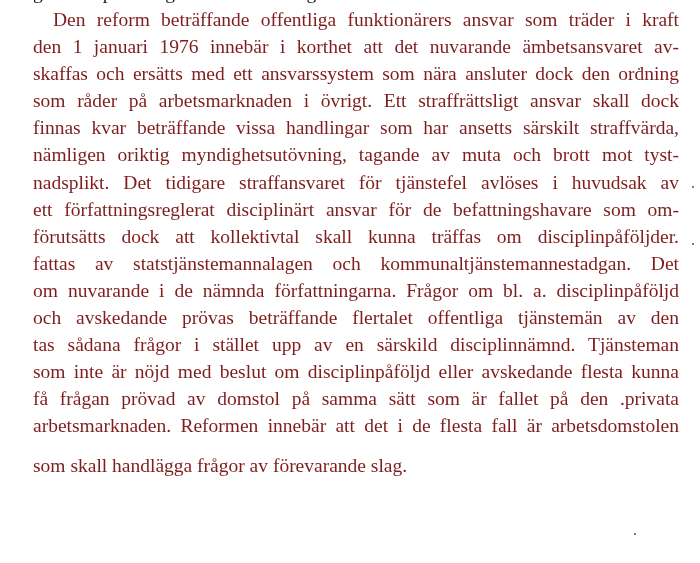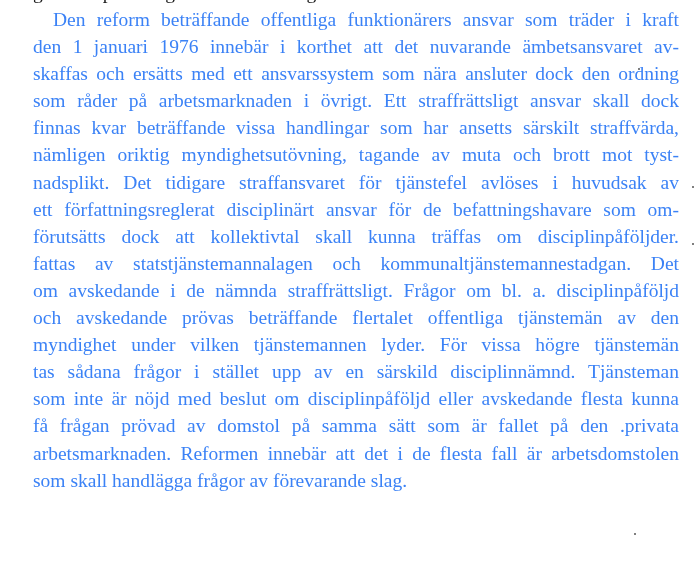--- a/index.html
+++ b/index.html
@@ -11,53 +11,52 @@
   .cut-line {
     position: absolute; left: 33px; top: -18px; width: 646px;
     height: 22px; overflow: hidden;
     font-family: "Liberation Serif", serif; font-size: 19.5px; color: #1a1a1a;
     white-space: nowrap;
   }
   .page {
     position: absolute; left: 33px; top: 6px; width: 646px;
     font-family: "Liberation Serif", serif;
     font-size: 19.5px;
-    color: #3b82f6;
+    color: #7f1d1d;
   }
   .line {
     height: 27.1px; line-height: 27.1px;
     white-space: nowrap;
     text-align: justify;
     text-align-last: justify;
   }
   .line.first { text-indent: 20px; }
-  .line.last { text-align-last: left; }
+  .line.last { text-align-last: left; margin-top: 12px; }
   .speck { position: absolute; width: 2px; height: 2px; background: #555; border-radius: 1px; }
 </style>
 </head>
 <body>
 
 <div class="cut-line">
   <span>gör . . . .   pä . . . .  g . . . . . . . . . . . . . g</span>
 </div>
 
 <div class="page">
   <div class="line first">Den reform beträffande offentliga funktionärers ansvar som träder i kraft</div>
   <div class="line">den 1 januari 1976 innebär i korthet att det nuvarande ämbetsansvaret av-</div>
   <div class="line">skaffas och ersätts med ett ansvarssystem som nära ansluter dock den ordning</div>
   <div class="line">som råder på arbetsmarknaden i övrigt. Ett straffrättsligt ansvar skall dock</div>
   <div class="line">finnas kvar beträffande vissa handlingar som har ansetts särskilt straffvärda,</div>
   <div class="line">nämligen oriktig myndighetsutövning, tagande av muta och brott mot tyst-</div>
   <div class="line">nadsplikt. Det tidigare straffansvaret för tjänstefel avlöses i huvudsak av</div>
   <div class="line">ett författningsreglerat disciplinärt ansvar för de befattningshavare som om-</div>
   <div class="line">förutsätts dock att kollektivtal skall kunna träffas om disciplinpåföljder.</div>
   <div class="line">fattas av statstjänstemannalagen och kommunaltjänstemannestadgan. Det</div>
-  <div class="line">om avskedande i de nämnda straffrättsligt. Frågor om bl. a. disciplinpåföljd</div>
+  <div class="line">om nuvarande i de nämnda författningarna. Frågor om bl. a. disciplinpåföljd</div>
   <div class="line">och avskedande prövas beträffande flertalet offentliga tjänstemän av den</div>
-  <div class="line">myndighet under vilken tjänstemannen lyder. För vissa högre tjänstemän</div>
   <div class="line">tas sådana frågor i stället upp av en särskild disciplinnämnd. Tjänsteman</div>
   <div class="line">som inte är nöjd med beslut om disciplinpåföljd eller avskedande flesta kunna</div>
   <div class="line">få frågan prövad av domstol på samma sätt som är fallet på den .privata</div>
   <div class="line">arbetsmarknaden. Reformen innebär att det i de flesta fall är arbetsdomstolen</div>
   <div class="line last">som skall handlägga frågor av förevarande slag.</div>
 </div>
 
 <div class="speck" style="left:638px;top:68px;"></div>
 <div class="speck" style="left:692px;top:186px;"></div>
 <div class="speck" style="left:692px;top:243px;"></div>

